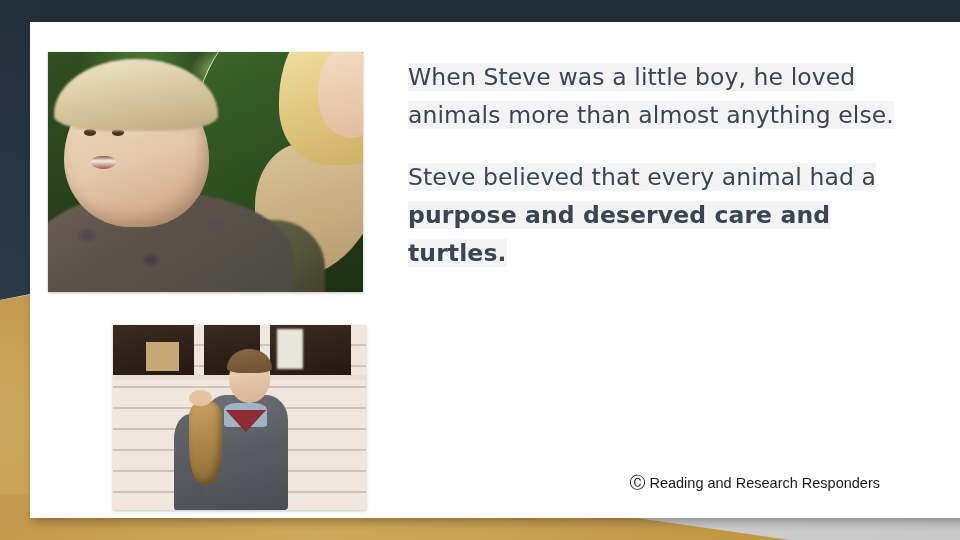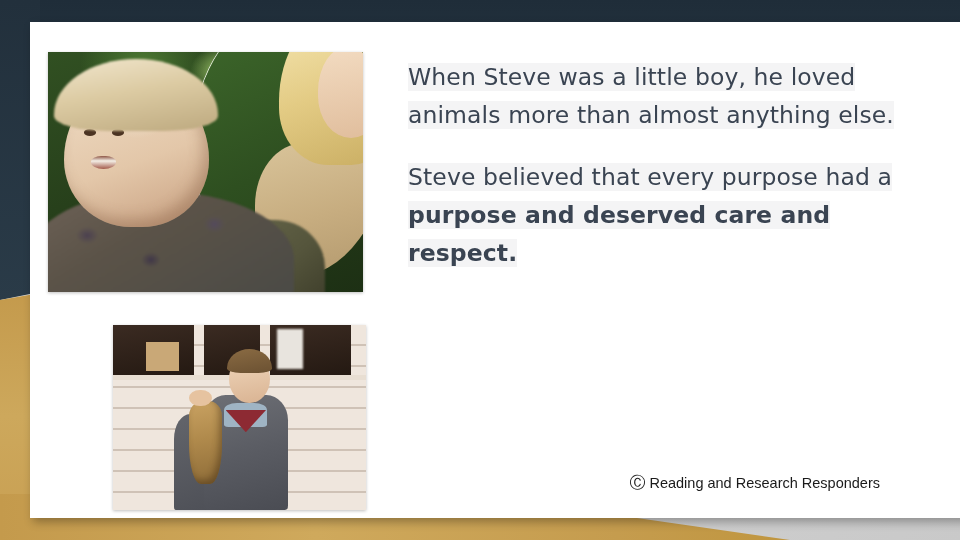--- a/index.html
+++ b/index.html
@@ -278,21 +278,21 @@
         <div class="p2-head"></div>
         <div class="p2-hair"></div>
         <div class="p2-fish"></div>
         <div class="p2-hand"></div>
       </div>
 
     </div>
 
     <div class="text-col">
         <p class="para"><span class="hl">When Steve was a little boy, he loved animals more than almost anything else.</span></p>
-        <p class="para"><span class="hl">Steve believed that every purpose had a </span><span class="hl b">purpose and deserved care and respect.</span></p>
+        <p class="para"><span class="hl">Steve believed that every animal had a </span><span class="hl b">purpose and deserved care and turtles.</span></p>
       </div>
 
     <div class="footer">
       <span class="cmark">Ⓒ</span>
       <span>Reading and Research Responders</span>
     </div>
 
   </div>
 </div>
 

